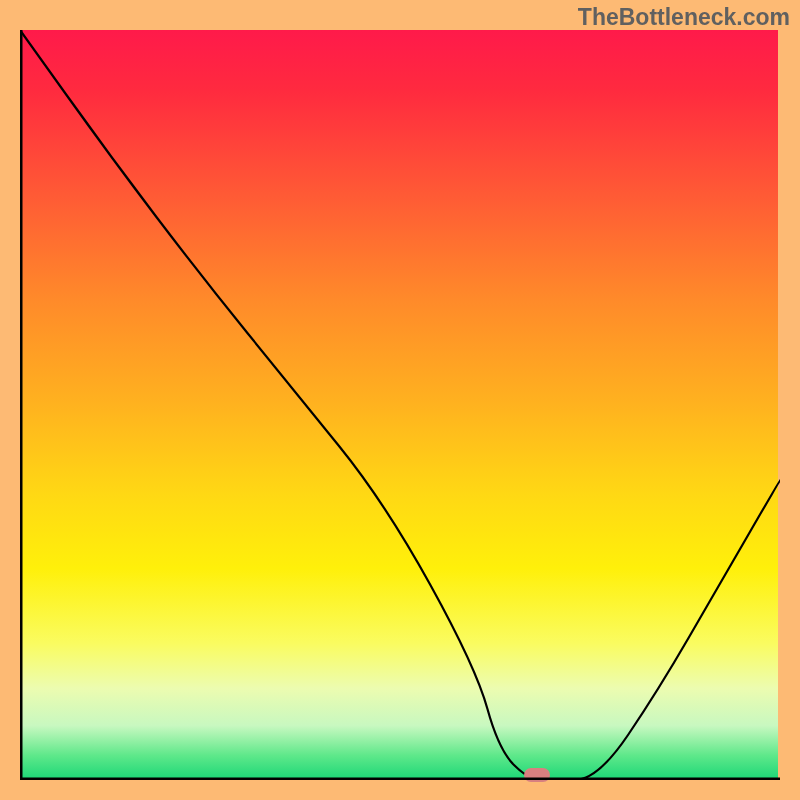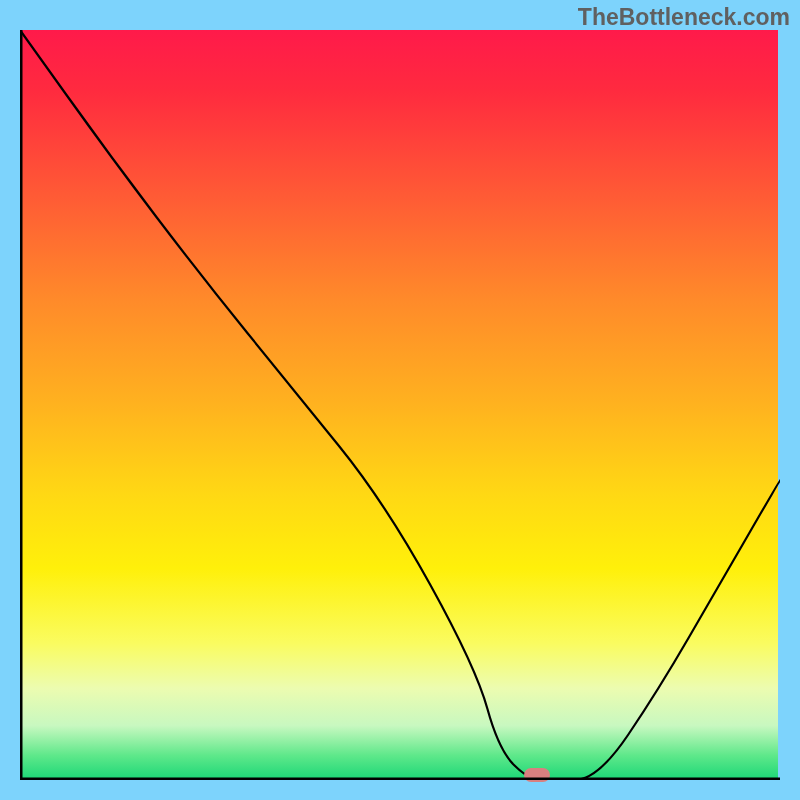--- a/index.html
+++ b/index.html
@@ -1,21 +1,21 @@
 <!DOCTYPE html>
 <html><head>
 <meta charset="utf-8">
 <style>
   * { margin: 0; padding: 0; box-sizing: border-box; }
   html, body { width: 800px; height: 800px; overflow: hidden; }
   .chart-container {
     position: relative;
     width: 800px;
     height: 800px;
-    background: #7dd3fc;
+    background: #fdba74;
   }
   .watermark {
     position: absolute;
     top: 4px;
     right: 10px;
     font-family: Arial, sans-serif;
     font-size: 23px;
     font-weight: bold;
     color: #606060;
     z-index: 10;

